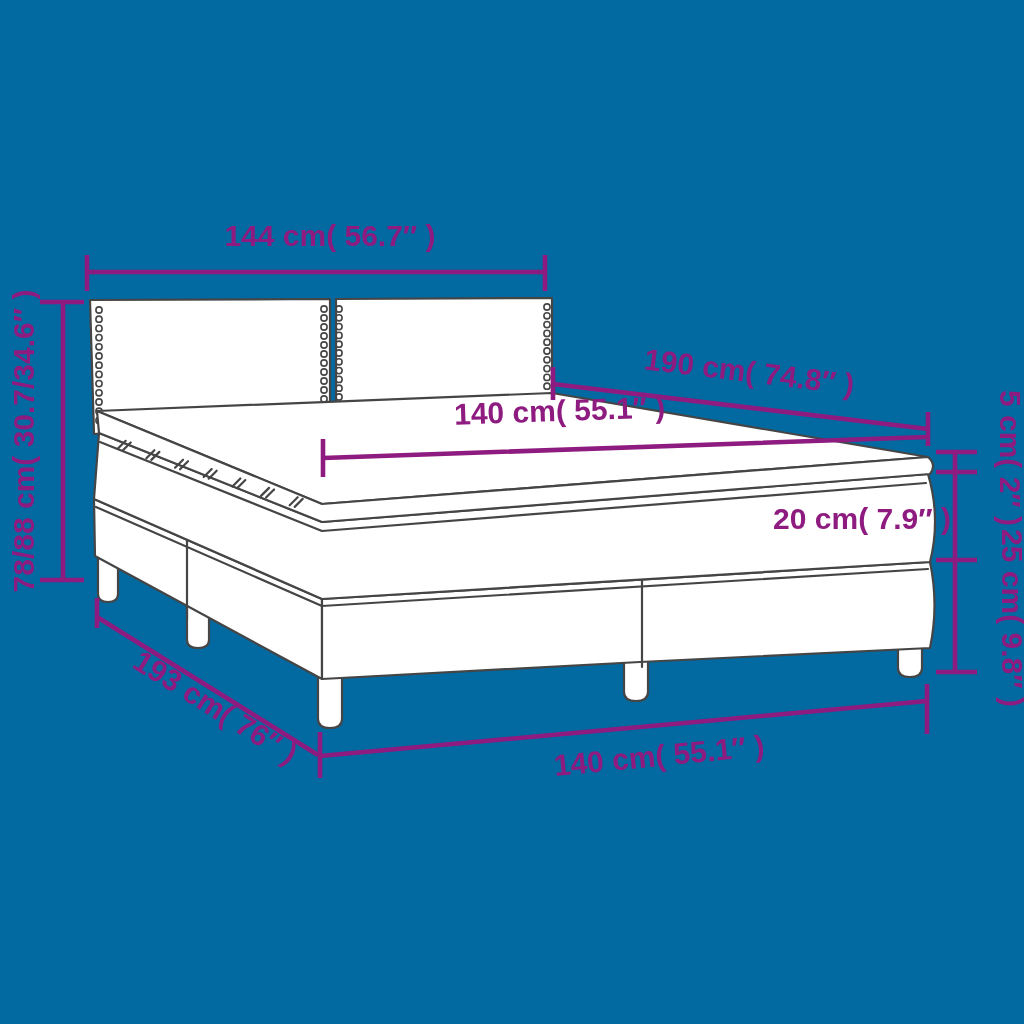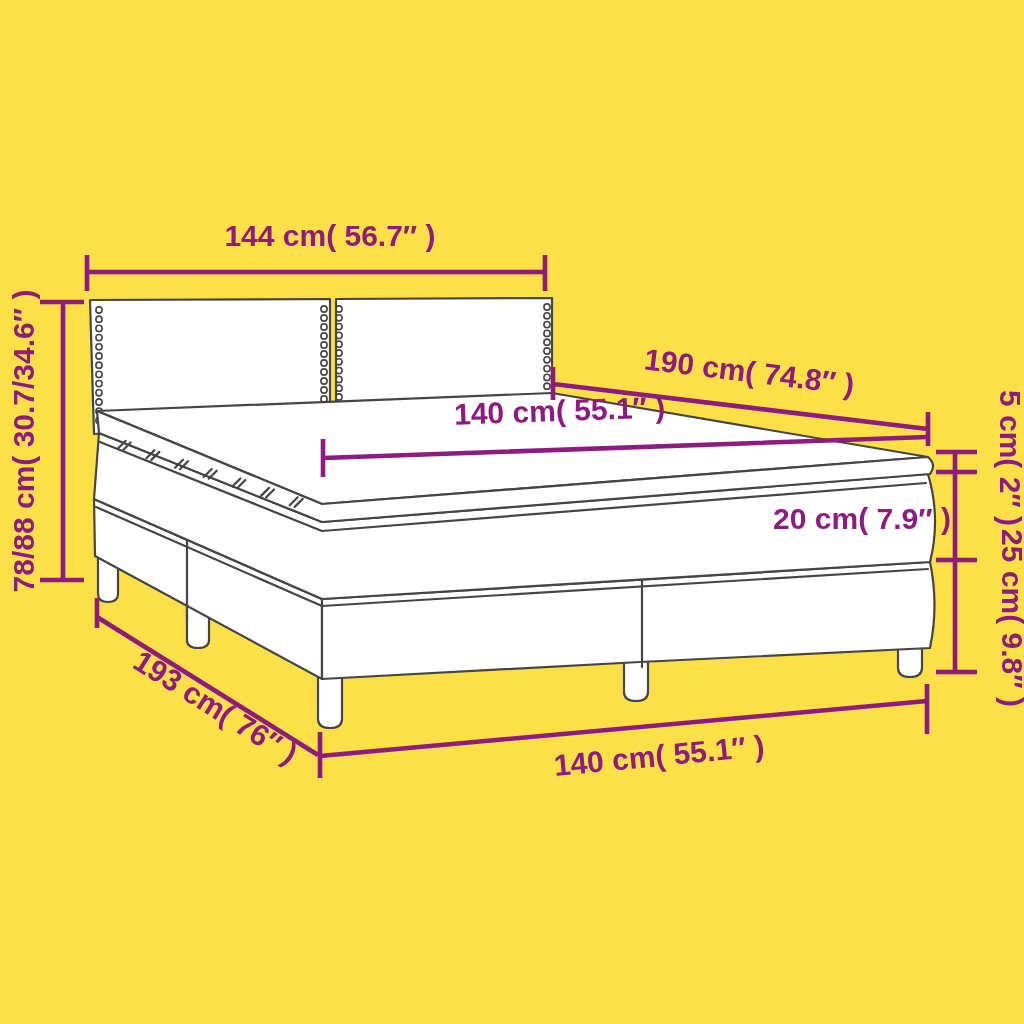--- a/index.html
+++ b/index.html
@@ -5,21 +5,21 @@
   html, body {
     margin: 0;
     padding: 0;
     background: #ffffff;
     font-family: "Liberation Sans", sans-serif;
   }
   .stage {
     position: relative;
     width: 1024px;
     height: 1024px;
-    background: #fde047;
+    background: #0369a1;
     overflow: hidden;
   }
   svg { display: block; }
   .bedline {
     fill: none;
     stroke: #454545;
     stroke-width: 2.2;
     stroke-linejoin: round;
     stroke-linecap: round;
   }

